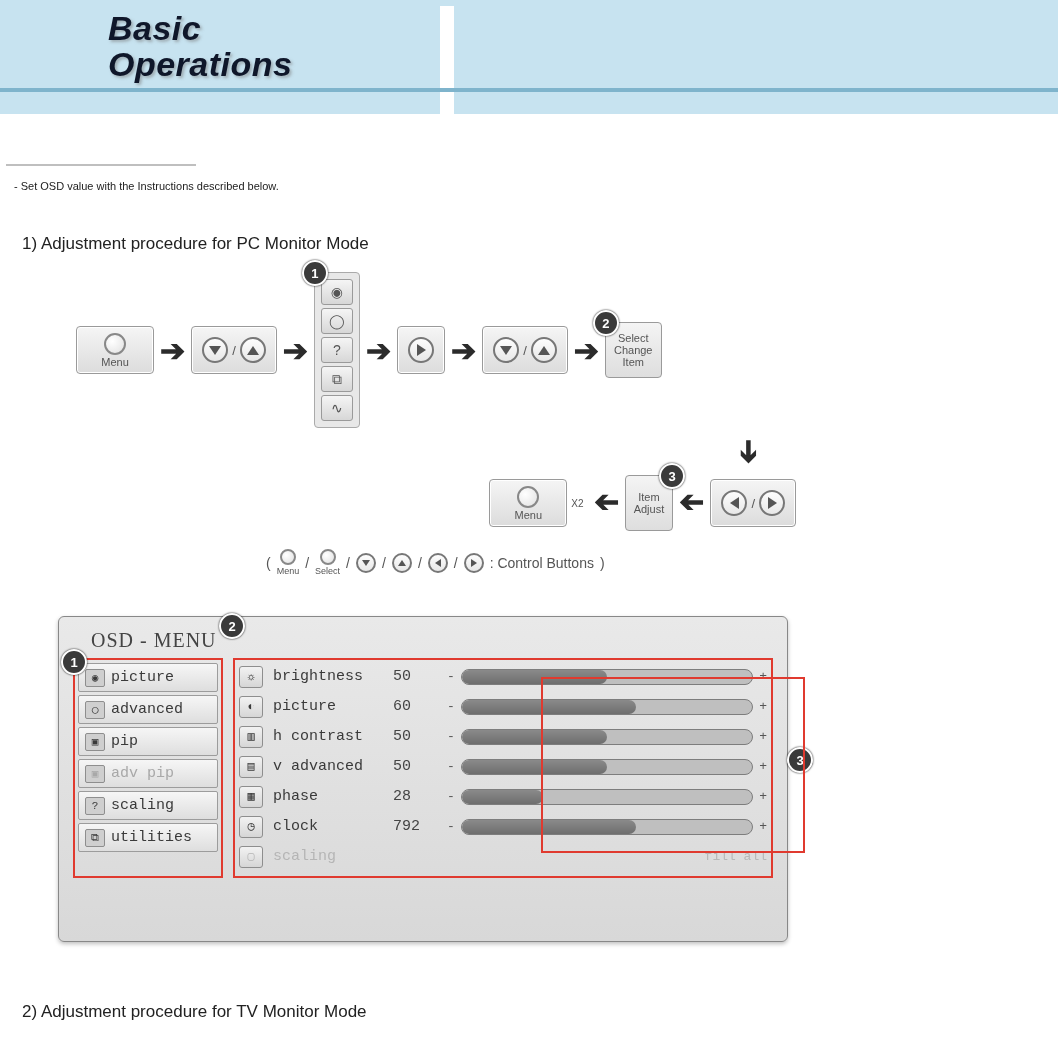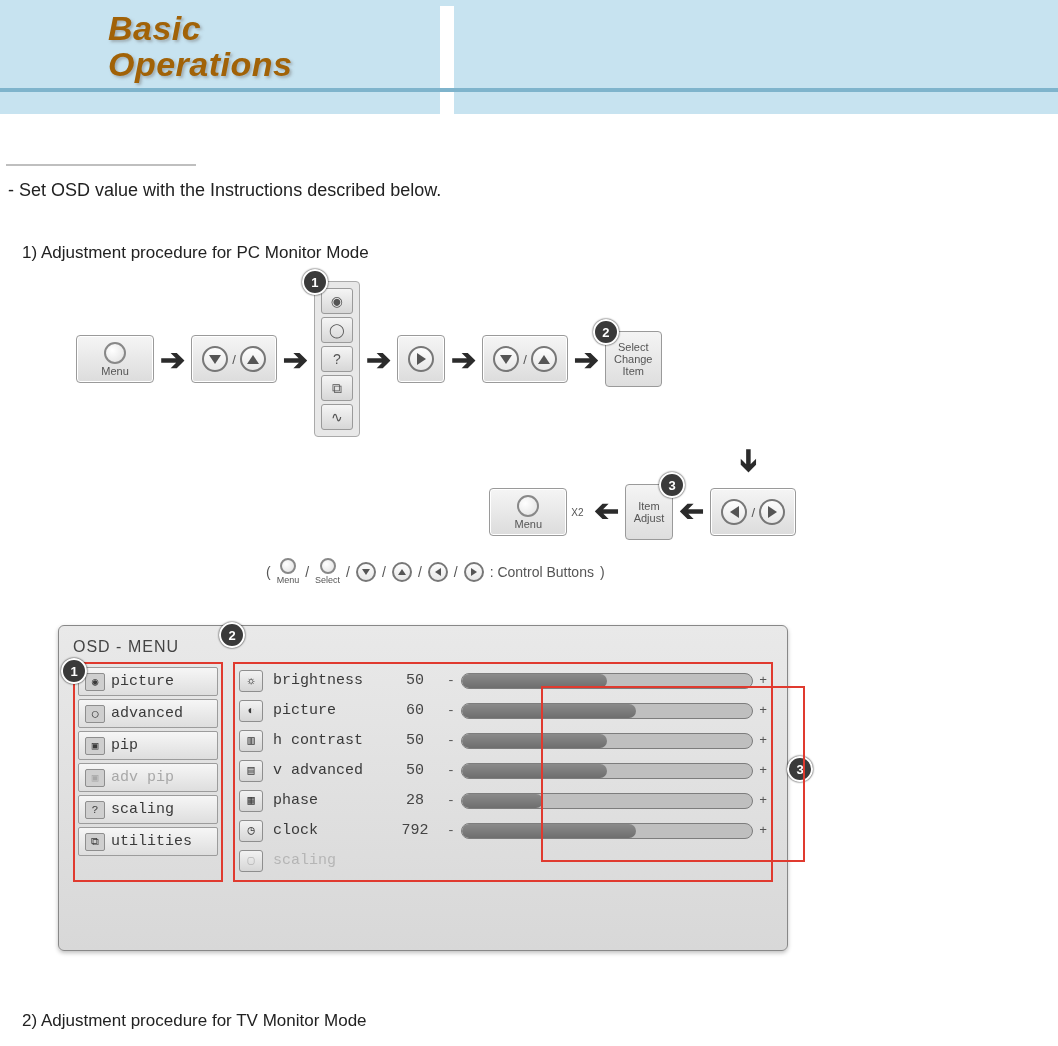--- a/index.html
+++ b/index.html
@@ -4,31 +4,31 @@
 <style>
   html,body{margin:0;padding:0;font-family:Arial,Helvetica,sans-serif;font-size:16px;color:#222;background:#fff}
   .page{width:1058px}
   
   .hdr-wrap{width:100%}
   .hdr-top{height:6px;background:#c7e3f0}
   .hdr-main{display:flex;height:82px}
   .hdr-left{width:440px;background:#c7e3f0;display:flex;align-items:center}
   .hdr-right{flex:1;background:#c7e3f0}
   .hdr-gap{width:14px;background:#fff}
-  .hdr-title{font-family:Arial,Helvetica,sans-serif;font-weight:700;font-style:italic;font-size:34px;line-height:1.05;color:#a16207;padding-left:108px;text-shadow:2px 2px 3px rgba(120,120,120,.5);letter-spacing:.5px}
+  .hdr-title{font-family:Arial,Helvetica,sans-serif;font-weight:700;font-style:italic;font-size:34px;line-height:1.05;color:#0f172a;padding-left:108px;text-shadow:2px 2px 3px rgba(120,120,120,.5);letter-spacing:.5px}
   .hdr-rule{height:4px;background:linear-gradient(#7fb4cc,#7fb4cc)}
   .hdr-bot{display:flex;height:22px}
   .hdr-bot .l{width:440px;background:#c7e3f0}
   .hdr-bot .g{width:14px;background:#fff}
   .hdr-bot .r{flex:1;background:#c7e3f0}
   
   .content{padding:50px 0 0 6px}
   .h1{font-weight:700;font-size:18px;margin:0 0 4px 0}
   .hr{height:2px;background:#bfbfbf;width:190px;margin-bottom:14px}
-  .p{font-size:18px;margin-left:2px}
+  .p{font-size:11px;margin-left:8px}
   .sub{font-size:17px;margin:42px 12px 18px 16px}
   
   .flow{margin-left:70px;width:720px}
   .row{display:flex;align-items:center}
   .btn{display:inline-flex;align-items:center;justify-content:center;height:46px;background:linear-gradient(#f5f5f5,#dcdcdc);border:1px solid #9a9a9a;border-radius:4px;box-shadow:inset 0 0 0 1px #fff;padding:0 10px;font-size:13px;color:#555;gap:4px}
   .btn.menu{width:56px;flex-direction:column;gap:1px;font-size:11px}
   .circ{width:18px;height:18px;border:2px solid #888;border-radius:50%;background:radial-gradient(circle at 35% 35%,#fff,#e0e0e0)}
   .tri{width:0;height:0;display:inline-block}
   .tri.u{border-left:6px solid transparent;border-right:6px solid transparent;border-bottom:9px solid #555}
   .tri.d{border-left:6px solid transparent;border-right:6px solid transparent;border-top:9px solid #555}
@@ -42,31 +42,31 @@
   .rel{position:relative}
   .catcol{display:flex;flex-direction:column;gap:3px;background:#e8e8e8;border:1px solid #aaa;border-radius:4px;padding:6px 6px}
   .catcol .ico{width:30px;height:24px;background:linear-gradient(#f5f5f5,#d7d7d7);border:1px solid #9a9a9a;border-radius:3px;display:flex;align-items:center;justify-content:center;font-size:14px;color:#555}
   .lbl-box{height:46px;padding:4px 8px;background:linear-gradient(#f4f4f4,#dedede);border:1px solid #9a9a9a;border-radius:4px;font-size:11px;color:#555;display:flex;flex-direction:column;align-items:center;justify-content:center;line-height:1.1}
   .legend{font-family:Arial;font-size:14px;color:#555;margin-top:18px;margin-left:190px;display:flex;align-items:center;gap:6px}
   .legend .mini{display:inline-flex;flex-direction:column;align-items:center;font-size:9px;gap:1px}
   .legend .mini .circ{width:12px;height:12px;border-width:2px}
   .legend .ov{width:16px;height:16px}
   
   .osd-wrap{position:relative;margin:40px 0 0 52px;width:700px;height:300px;background:linear-gradient(#e9e9e9,#d8d8d8);border:1px solid #888;border-radius:6px;box-shadow:0 2px 4px rgba(0,0,0,.25);padding:12px 14px}
-  .osd-title{font-family:Liberation Sans, sans-serif;font-size:16px;letter-spacing:1px;color:#444;margin-bottom:6px}
+  .osd-title{font-family:Liberation Serif, serif;font-size:20px;letter-spacing:1px;color:#444;margin-left:18px;margin-bottom:6px}
   .osd-body{display:flex;gap:10px}
   .osd-cats{width:140px;border:2px solid #e03a2f;padding:3px 3px;background:transparent}
   .osd-cat{display:flex;align-items:center;gap:6px;height:27px;background:linear-gradient(#f6f6f6,#dedede);border:1px solid #9c9c9c;border-radius:2px;margin-bottom:3px;padding:0 6px;font-family:"Courier New",monospace;font-size:15px;color:#3a3a3a}
   .osd-cat .ci{width:18px;height:16px;background:#cfcfcf;border:1px solid #8e8e8e;border-radius:2px;display:flex;align-items:center;justify-content:center;font-size:11px}
   .osd-cat.dis{color:#a8a8a8}
   .osd-items{flex:1;border:2px solid #e03a2f;padding:3px 4px}
   .osd-row{display:flex;align-items:center;height:27px;gap:10px;font-family:"Courier New",monospace;font-size:15px;color:#3a3a3a;margin-bottom:3px}
   .osd-row .ri{width:22px;height:20px;background:linear-gradient(#f2f2f2,#d6d6d6);border:1px solid #8e8e8e;border-radius:3px;display:flex;align-items:center;justify-content:center;font-size:12px}
   .osd-row .nm{width:110px}
-  .osd-row .val{width:44px;text-align:center;color:#444}
+  .osd-row .val{width:44px;text-align:left;color:#444}
   .osd-row .bar{flex:1;display:flex;align-items:center;gap:6px;color:#555;font-size:13px}
   .osd-row .track{flex:1;height:14px;background:#bfbfbf;border:1px solid #7d7d7d;border-radius:8px;position:relative;overflow:hidden}
   .osd-row .fill{position:absolute;left:0;top:0;bottom:0;background:linear-gradient(#8a8a8a,#6e6e6e);border-radius:8px}
   .osd-row.dis{color:#b5b5b5}
   .osd-slider-box{border:2px solid #e03a2f;position:absolute;right:-18px;top:60px;width:260px;height:172px;pointer-events:none}
 </style>
 </head>
 <body>
 
 <div class="page">
@@ -318,20 +318,21 @@
                 <div class="track">
                   <div class="fill" style="width:60%"></div>
                 </div>
                 <span>+</span>
               </div>
             </div>
             <div class="osd-row dis">
               <span class="ri">▢</span>
               <span class="nm">scaling</span>
               <span class="val"></span>
+              <div class="bar" style="justify-content:flex-end;color:#b7b7b7">fill all</div>
             </div>
           </div>
       </div>
       <div class="osd-slider-box"></div>
     </div>
 
     <div class="sub" style="margin-top:60px">2) Adjustment procedure for TV Monitor Mode</div>
   </div>
 </div>
 

